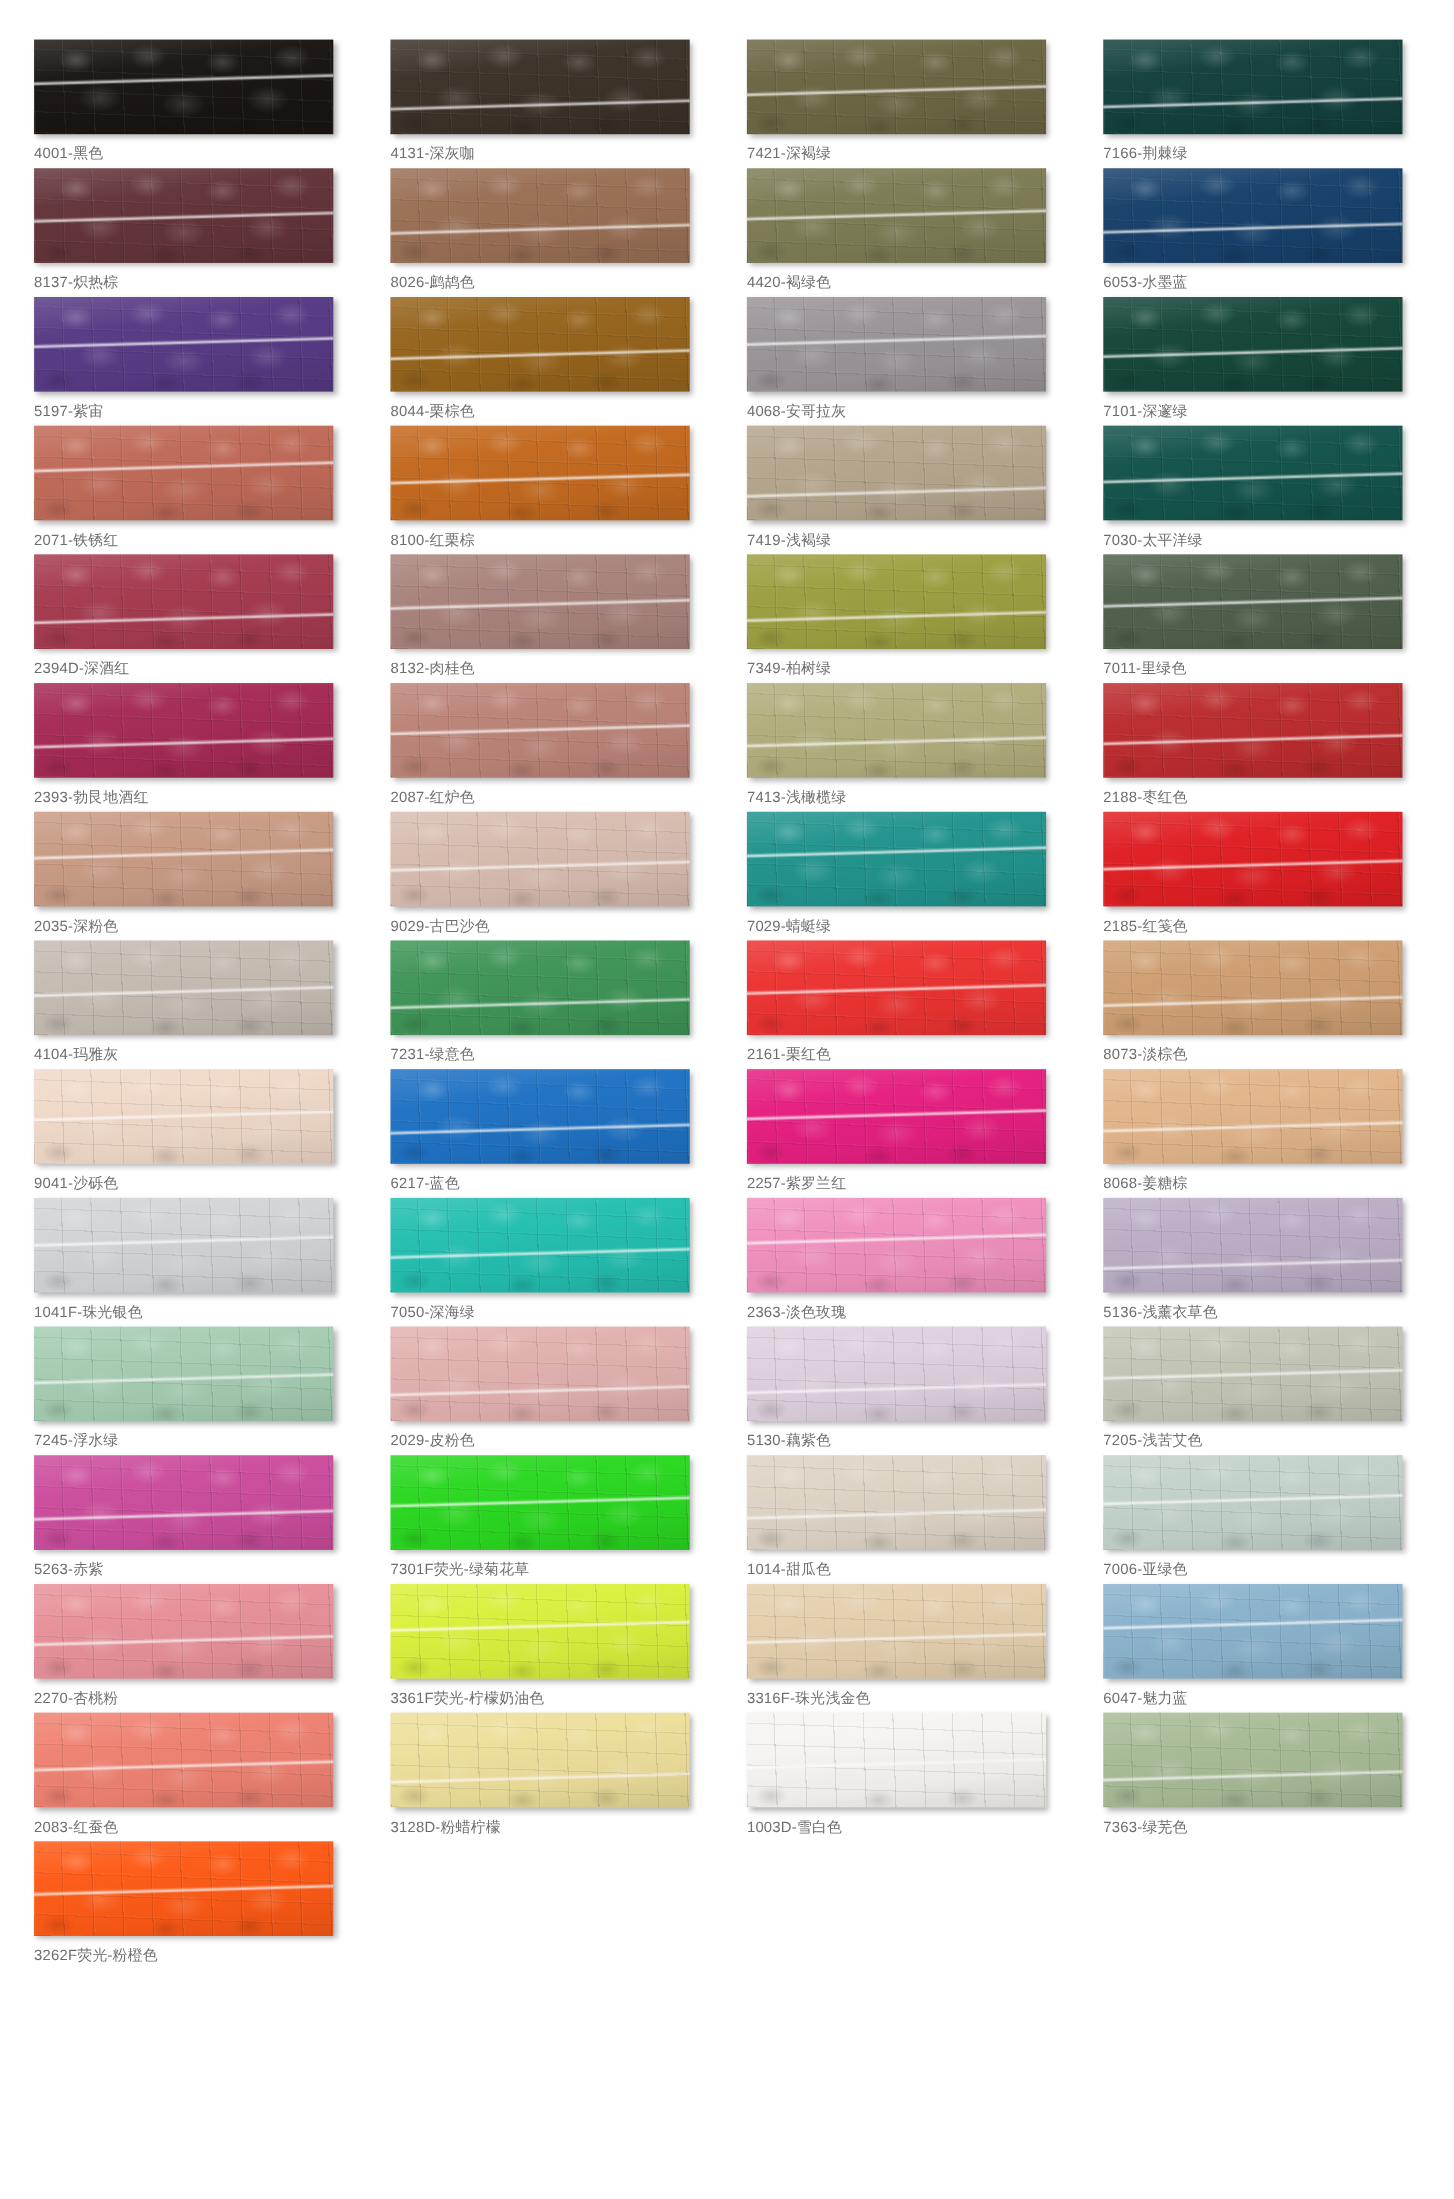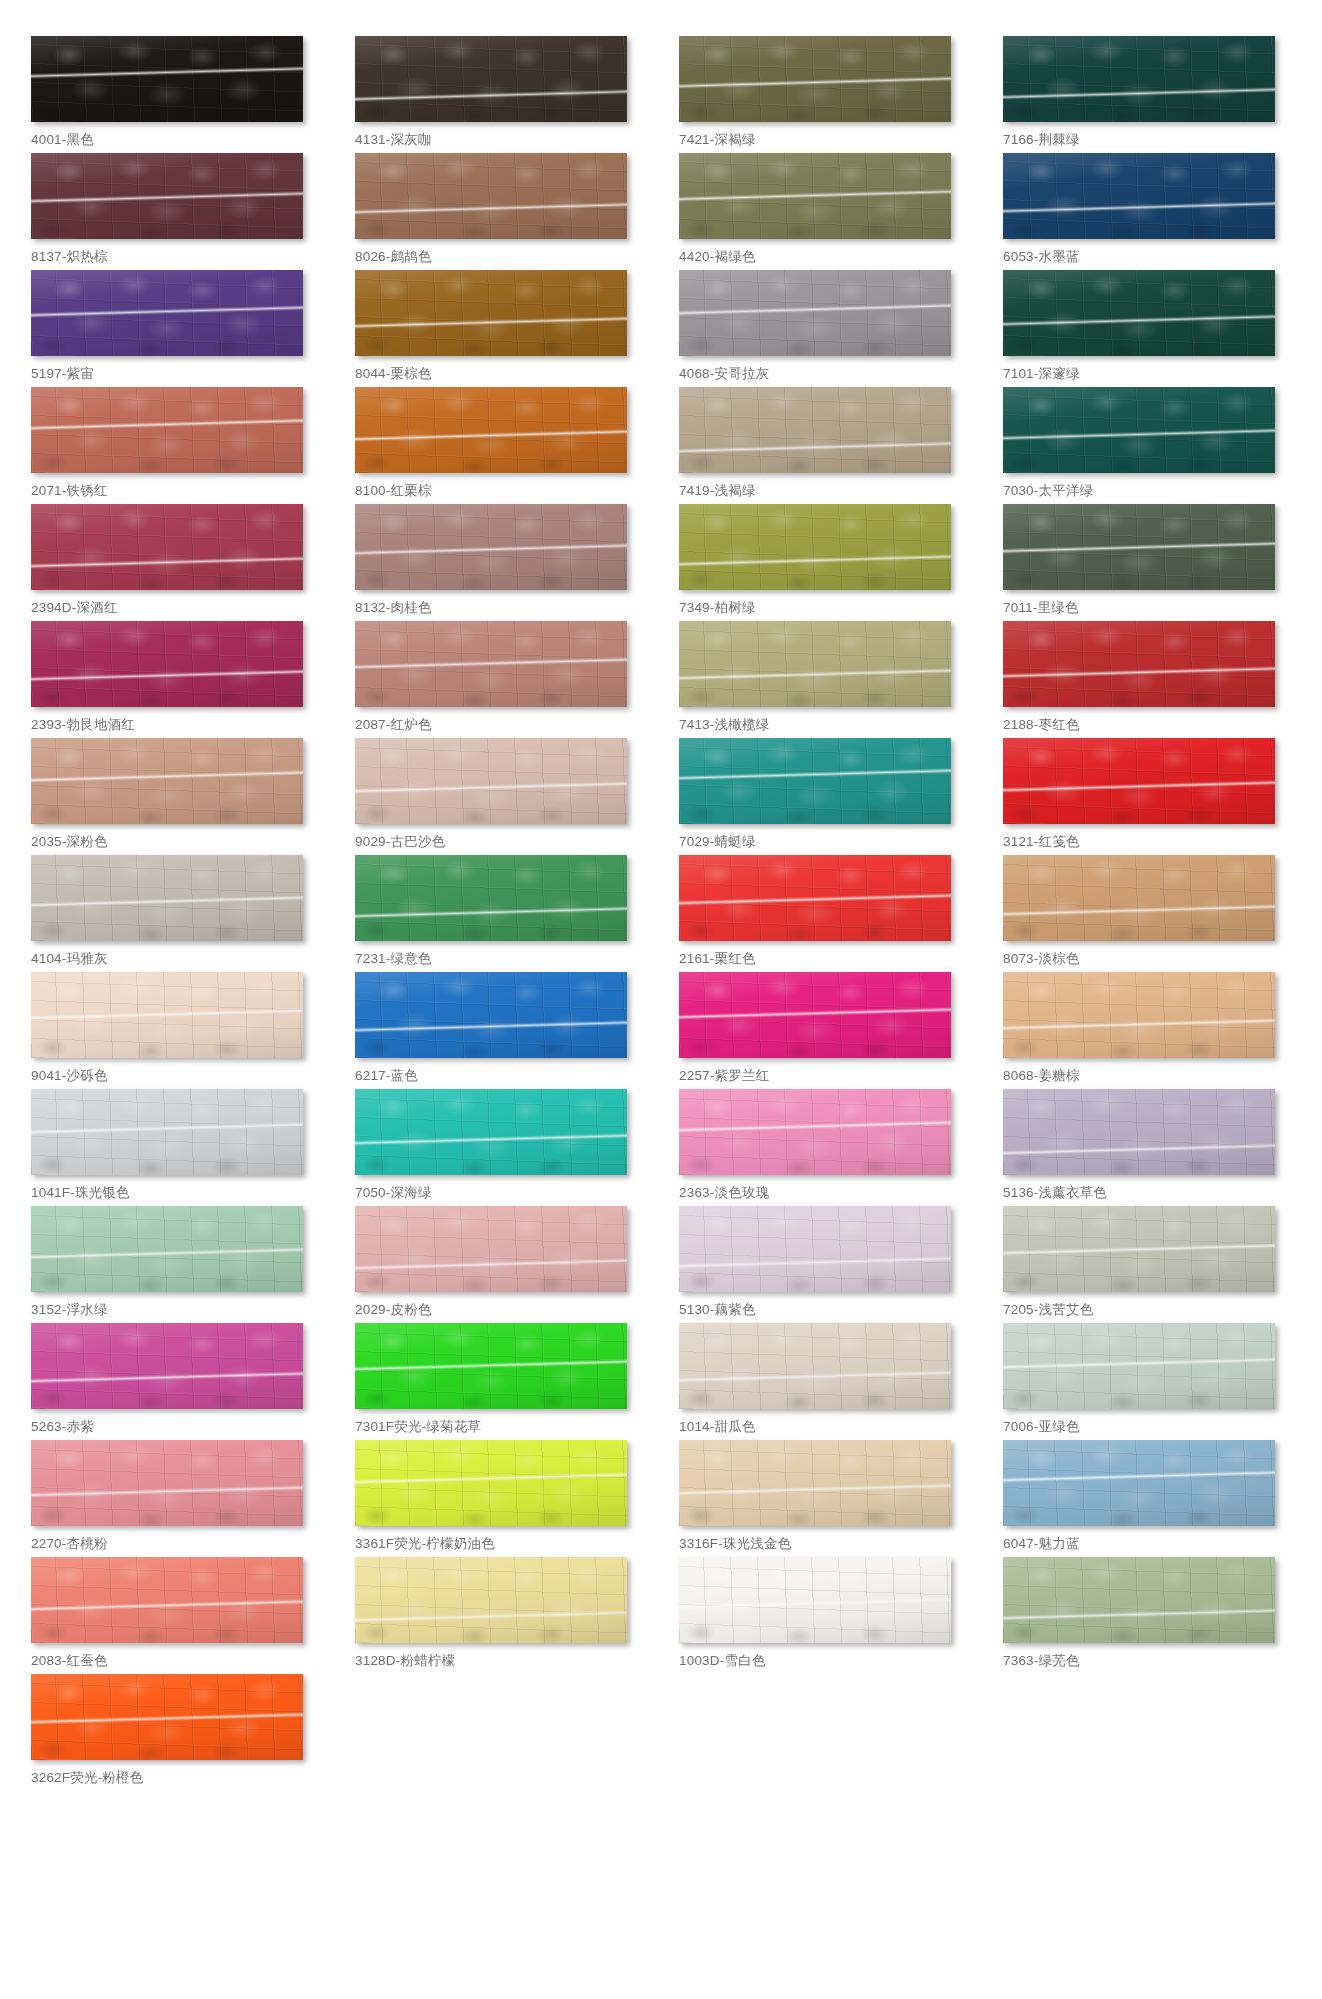--- a/index.html
+++ b/index.html
@@ -371,21 +371,21 @@
         <div class="label">7029-蜻蜓绿</div>
       </div>
       <div class="cell">
         <div class="swatch-wrap">
           <div class="swatch" style="background-color: rgb(224, 31, 35);">
             <div class="tex"></div>
             <div class="ridge" style="top: 53%;"></div>
             <div class="sheen"></div>
           </div>
         </div>
-        <div class="label">3121-红笺色</div>
+        <div class="label">2185-红笺色</div>
       </div>
       <div class="cell">
         <div class="swatch-wrap">
           <div class="swatch" style="background-color: rgb(197, 188, 178);">
             <div class="tex"></div>
             <div class="ridge" style="top: 51%;"></div>
             <div class="sheen"></div>
           </div>
         </div>
         <div class="label">4104-玛雅灰</div>
@@ -501,21 +501,21 @@
         <div class="label">5136-浅薰衣草色</div>
       </div>
       <div class="cell">
         <div class="swatch-wrap">
           <div class="swatch" style="background-color: rgb(165, 205, 178);">
             <div class="tex"></div>
             <div class="ridge" style="top: 52%;"></div>
             <div class="sheen"></div>
           </div>
         </div>
-        <div class="label">3152-浮水绿</div>
+        <div class="label">7245-浮水绿</div>
       </div>
       <div class="cell">
         <div class="swatch-wrap">
           <div class="swatch" style="background-color: rgb(226, 177, 175);">
             <div class="tex"></div>
             <div class="ridge" style="top: 65%;"></div>
             <div class="sheen"></div>
           </div>
         </div>
         <div class="label">2029-皮粉色</div>

